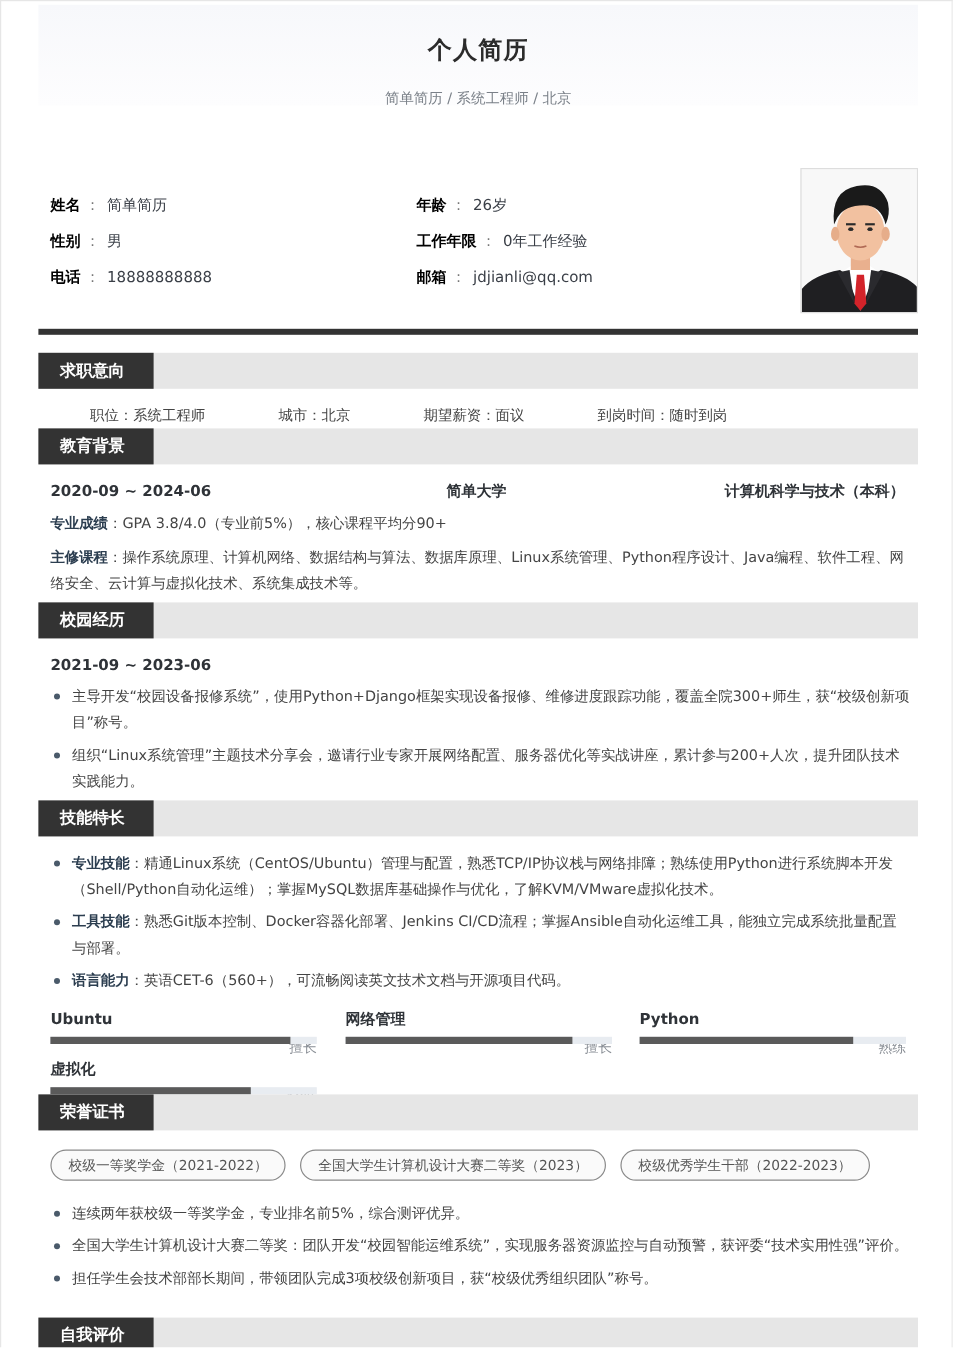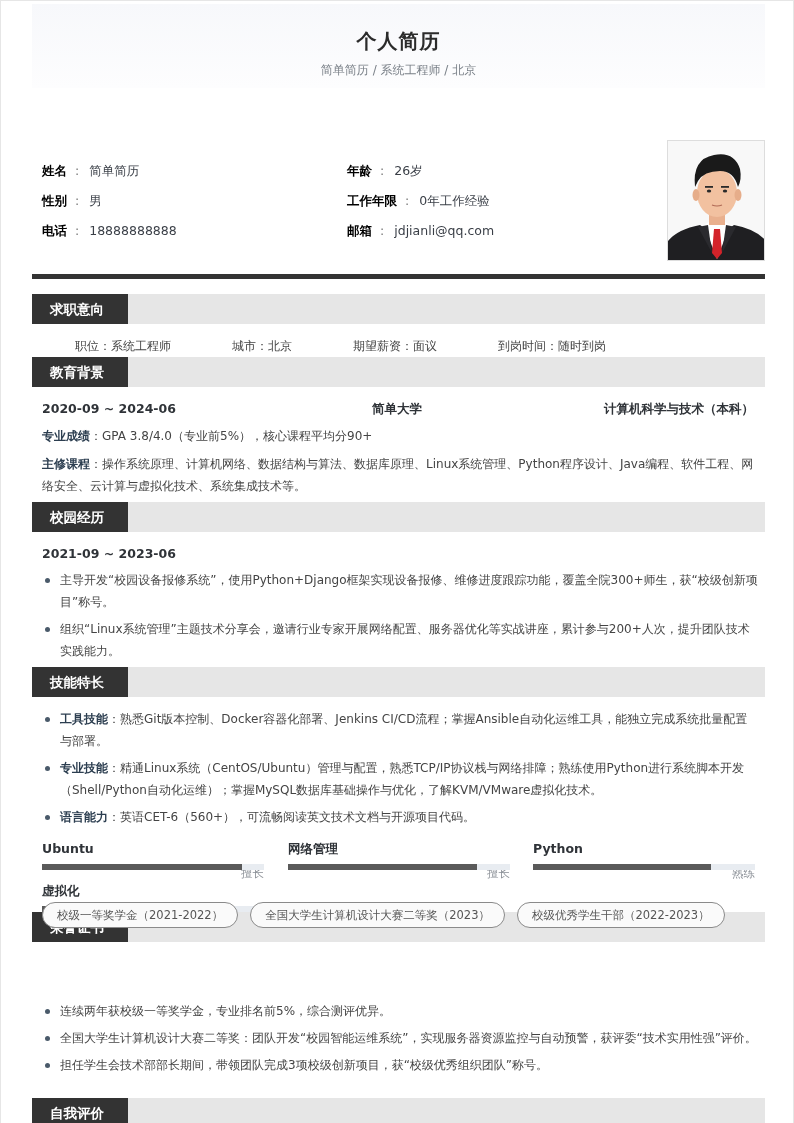--- a/index.html
+++ b/index.html
@@ -1,21 +1,21 @@
 <!DOCTYPE html>
 <html><head>
 <meta charset="utf-8">
 <style>
   * { box-sizing: border-box; margin: 0; padding: 0; }
   html, body { width: 794px; height: 1123px; overflow: hidden; background: #ffffff; }
   body { font-family: "DejaVu Sans", "Liberation Sans", sans-serif; color: #333; position: relative; }
   .page { position: absolute; left: 0; top: 0; width: 794px; height: 1123px; border: 1px solid #e6e6e6; border-bottom: none; overflow: hidden; }
   .header { position: absolute; left: 31px; top: 3px; width: 733px; height: 84px; background: linear-gradient(#f7f8fb, #fdfdfe); text-align: center; }
   .header .title { font-size: 20px; font-weight: bold; color: #2b2b2b; margin-top: 20px; letter-spacing: 1px; line-height: 34px; }
-  .header .subtitle { font-size: 12px; color: #7a8088; margin-top: 4px; line-height: 16px; }
+  .header .subtitle { font-size: 12px; color: #7a8088; margin-top: 16px; line-height: 16px; }
 
   .sec { position: absolute; left: 31px; width: 733px; height: 30px; background: #e6e6e6; }
   .sec .tag { position: absolute; left: 0; top: 0; height: 30px; width: 96px; background: #333333; color: #fff; font-size: 13.5px; font-weight: bold; line-height: 30px; padding-left: 18px; }
 
   .info-row { position: absolute; font-size: 12.5px; line-height: 18px; color: #3a3f47; white-space: nowrap; }
   .info-row .lbl { font-weight: bold; color: #000000; }
   .info-row .sep { color: #777; margin: 0 10px 0 8px; }
   .photo { position: absolute; left: 666px; top: 139px; width: 98px; height: 121px; border: 1px solid #ddd; background: #f7f7f7; overflow: hidden; }
   .divider { position: absolute; left: 31px; top: 273px; width: 733px; height: 5px; background: #333; }
 
@@ -30,21 +30,21 @@
   .bullets { position: absolute; left: 41px; width: 716px; list-style: none; font-size: 12px; color: #444; line-height: 22px; }
   .bullets li { position: relative; padding-left: 18px; margin-bottom: 5px; }
   .bullets li::before { content: ""; position: absolute; left: 3px; top: 9px; width: 5px; height: 5px; border-radius: 50%; background: #4a5a6a; }
 
   .skill { position: absolute; width: 222px; height: 40px; }
   .skill .name { position: absolute; left: 0; top: 0; font-size: 12.5px; font-weight: bold; color: #2f3338; line-height: 18px; }
   .skill .lvl { position: absolute; right: 0; top: 0; font-size: 11.5px; color: #8a8f96; line-height: 18px; margin-top: 24px; }
   .skill .track { position: absolute; left: 0; top: 24px; width: 222px; height: 6px; background: #e8ecf1; }
   .skill .fill { position: absolute; left: 0; top: 0; height: 6px; background: #5a5a5a; }
 
-  .pills { position: absolute; left: 41px; top: 901px; display: flex; gap: 12px; }
+  .pills { position: absolute; left: 41px; top: 957px; display: flex; gap: 12px; }
   .pill { border: 1px solid #8a8a8a; border-radius: 13px; height: 26px; line-height: 24px; padding: 0 14px; font-size: 11.5px; color: #555; background: #fafafa; white-space: nowrap; }
 </style>
 </head>
 <body>
 
 <div class="page">
 
   <div class="header">
     <div class="title">个人简历</div>
     <div class="subtitle">简单简历 / 系统工程师 / 北京</div>
@@ -121,22 +121,22 @@
   <div class="daterow" style="top:543px">2021-09 ~ 2023-06</div>
   <ul class="bullets" style="top:568px">
     <li>主导开发“校园设备报修系统”，使用Python+Django框架实现设备报修、维修进度跟踪功能，覆盖全院300+师生，获“校级创新项目”称号。</li>
     <li>组织“Linux系统管理”主题技术分享会，邀请行业专家开展网络配置、服务器优化等实战讲座，累计参与200+人次，提升团队技术实践能力。</li>
   </ul>
 
   <div class="sec" style="top:666px">
     <div class="tag">技能特长</div>
   </div>
   <ul class="bullets" style="top:707px">
+    <li><b>专业技能</b><span>：精通Linux系统（CentOS/Ubuntu）管理与配置，熟悉TCP/IP协议栈与网络排障；熟练使用Python进行系统脚本开发（Shell/Python自动化运维）；掌握MySQL数据库基础操作与优化，了解KVM/VMware虚拟化技术。</span></li>
     <li><b>工具技能</b><span>：熟悉Git版本控制、Docker容器化部署、Jenkins CI/CD流程；掌握Ansible自动化运维工具，能独立完成系统批量配置与部署。</span></li>
-    <li><b>专业技能</b><span>：精通Linux系统（CentOS/Ubuntu）管理与配置，熟悉TCP/IP协议栈与网络排障；熟练使用Python进行系统脚本开发（Shell/Python自动化运维）；掌握MySQL数据库基础操作与优化，了解KVM/VMware虚拟化技术。</span></li>
     <li><b>语言能力</b><span>：英语CET-6（560+），可流畅阅读英文技术文档与开源项目代码。</span></li>
   </ul>
 
   <div class="skill" style="left:41px;top:839px">
     <span class="name">Ubuntu</span>
     <span class="lvl">擅长</span>
     <div class="track">
         <div class="fill" style="width:90%"></div>
       </div>
   </div>

